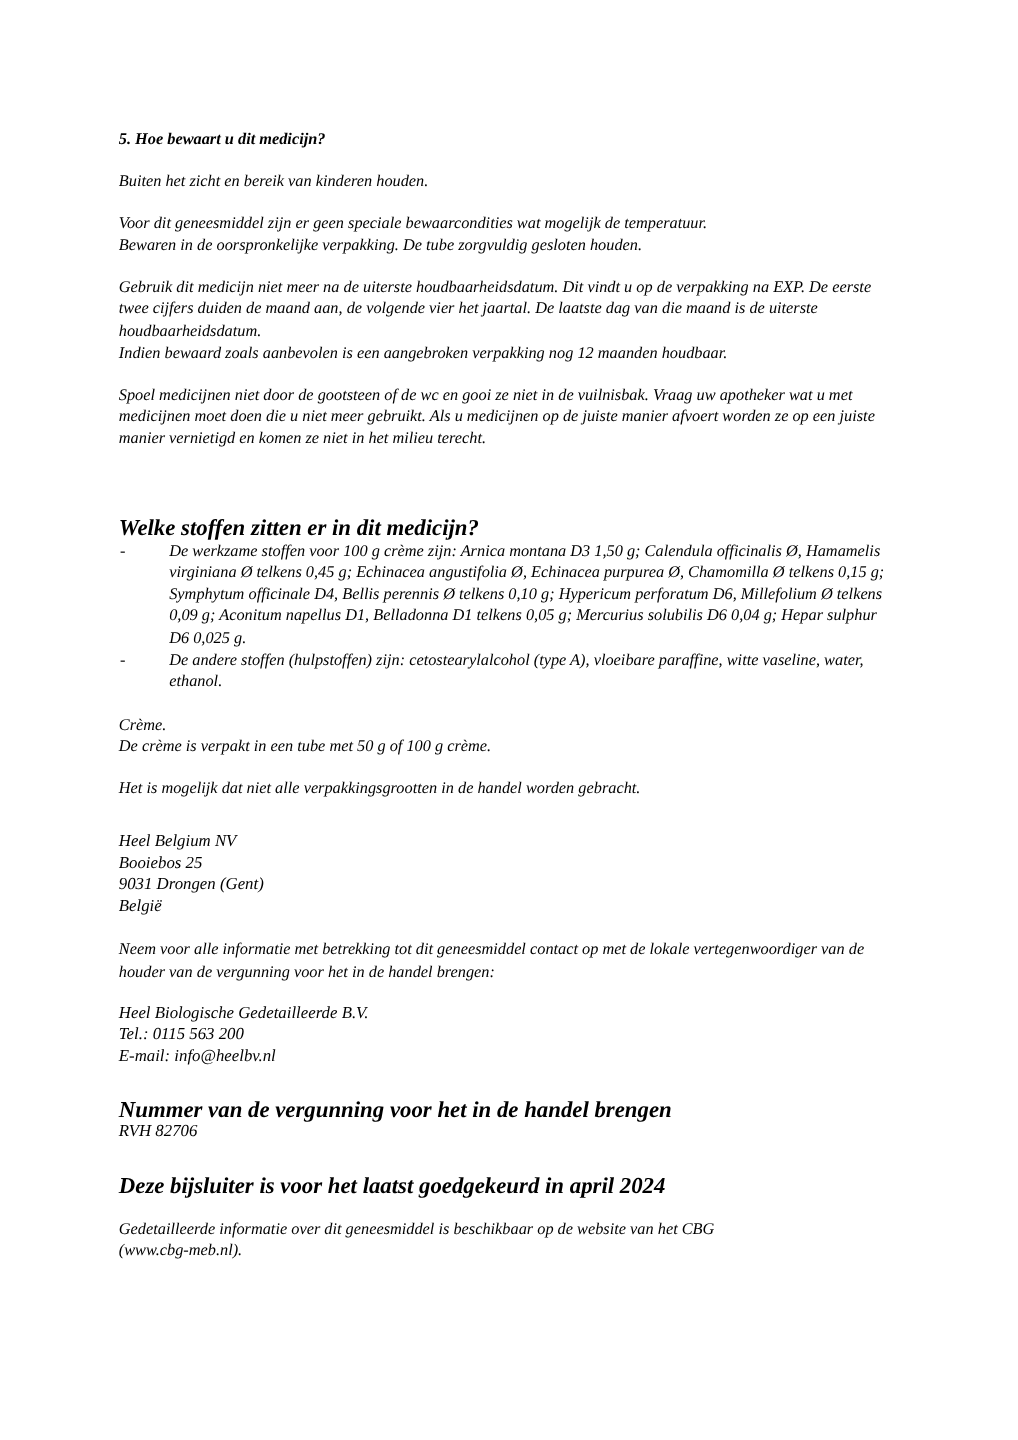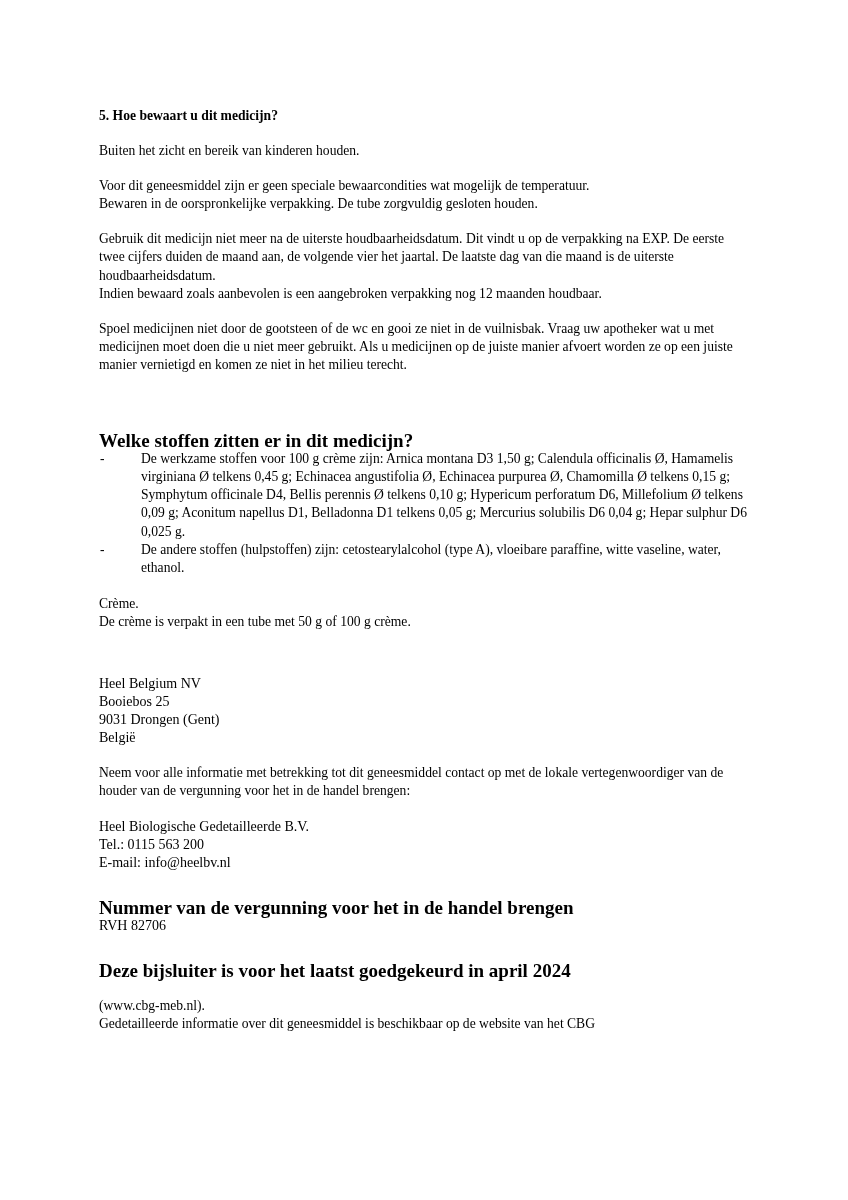--- a/index.html
+++ b/index.html
@@ -20,20 +20,21 @@
     width: 848px;
     height: 1200px;
     background: #ffffff;
     box-sizing: border-box;
     padding: 107px 101px 0 99px;
   }
   .doc {
     width: 648px;
     font-size: 13.6px;
     line-height: 18.1px;
+    font-style: italic;
   }
   h2.section-heading {
     font-size: 13.6px;
     line-height: 18.1px;
     font-weight: bold;
     margin: 0;
     padding: 0;
   }
   .sub-heading {
     font-size: 19px;
@@ -115,20 +116,21 @@
         <span class="dash-marker">-</span>
         <span>De andere stoffen (hulpstoffen) zijn: cetostearylalcohol (type A), vloeibare paraffine, witte vaseline, water, ethanol.</span>
       </li>
     </ul>
 
     <div class="gap-md"></div>
 
     <p class="para">Crème.</p>
     <p class="para">De crème is verpakt in een tube met 50 g of 100 g crème.</p>
     <div class="gap-sm"></div>
+    <p class="para">Het is mogelijk dat niet alle verpakkingsgrootten in de handel worden gebracht.</p>
 
     <div class="gap-lg"></div>
 
     <div class="addr-line">Heel Belgium NV</div>
     <div class="addr-line">Booiebos 25</div>
     <div class="addr-line">9031 Drongen (Gent)</div>
     <div class="addr-line">België</div>
 
     <div class="gap-sm"></div>
     <p class="para">Neem voor alle informatie met betrekking tot dit geneesmiddel contact op met de lokale vertegenwoordiger van de houder van de vergunning voor het in de handel brengen:</p>
@@ -142,17 +144,17 @@
 
     <div class="sub-heading">Nummer van de vergunning voor het in de handel brengen</div>
     <div class="addr-line">RVH 82706</div>
 
     <div class="gap-lg"></div>
 
     <div class="sub-heading">Deze bijsluiter is voor het laatst goedgekeurd in april 2024</div>
 
     <div class="gap-sm"></div>
 
+    <p class="para">Gedetailleerde informatie over dit geneesmiddel is beschikbaar op de website van het CBG</p>
     <p class="para">(www.cbg-meb.nl).</p>
-    <p class="para">Gedetailleerde informatie over dit geneesmiddel is beschikbaar op de website van het CBG</p>
 
   </div>
 </div>
 
 </body></html>

